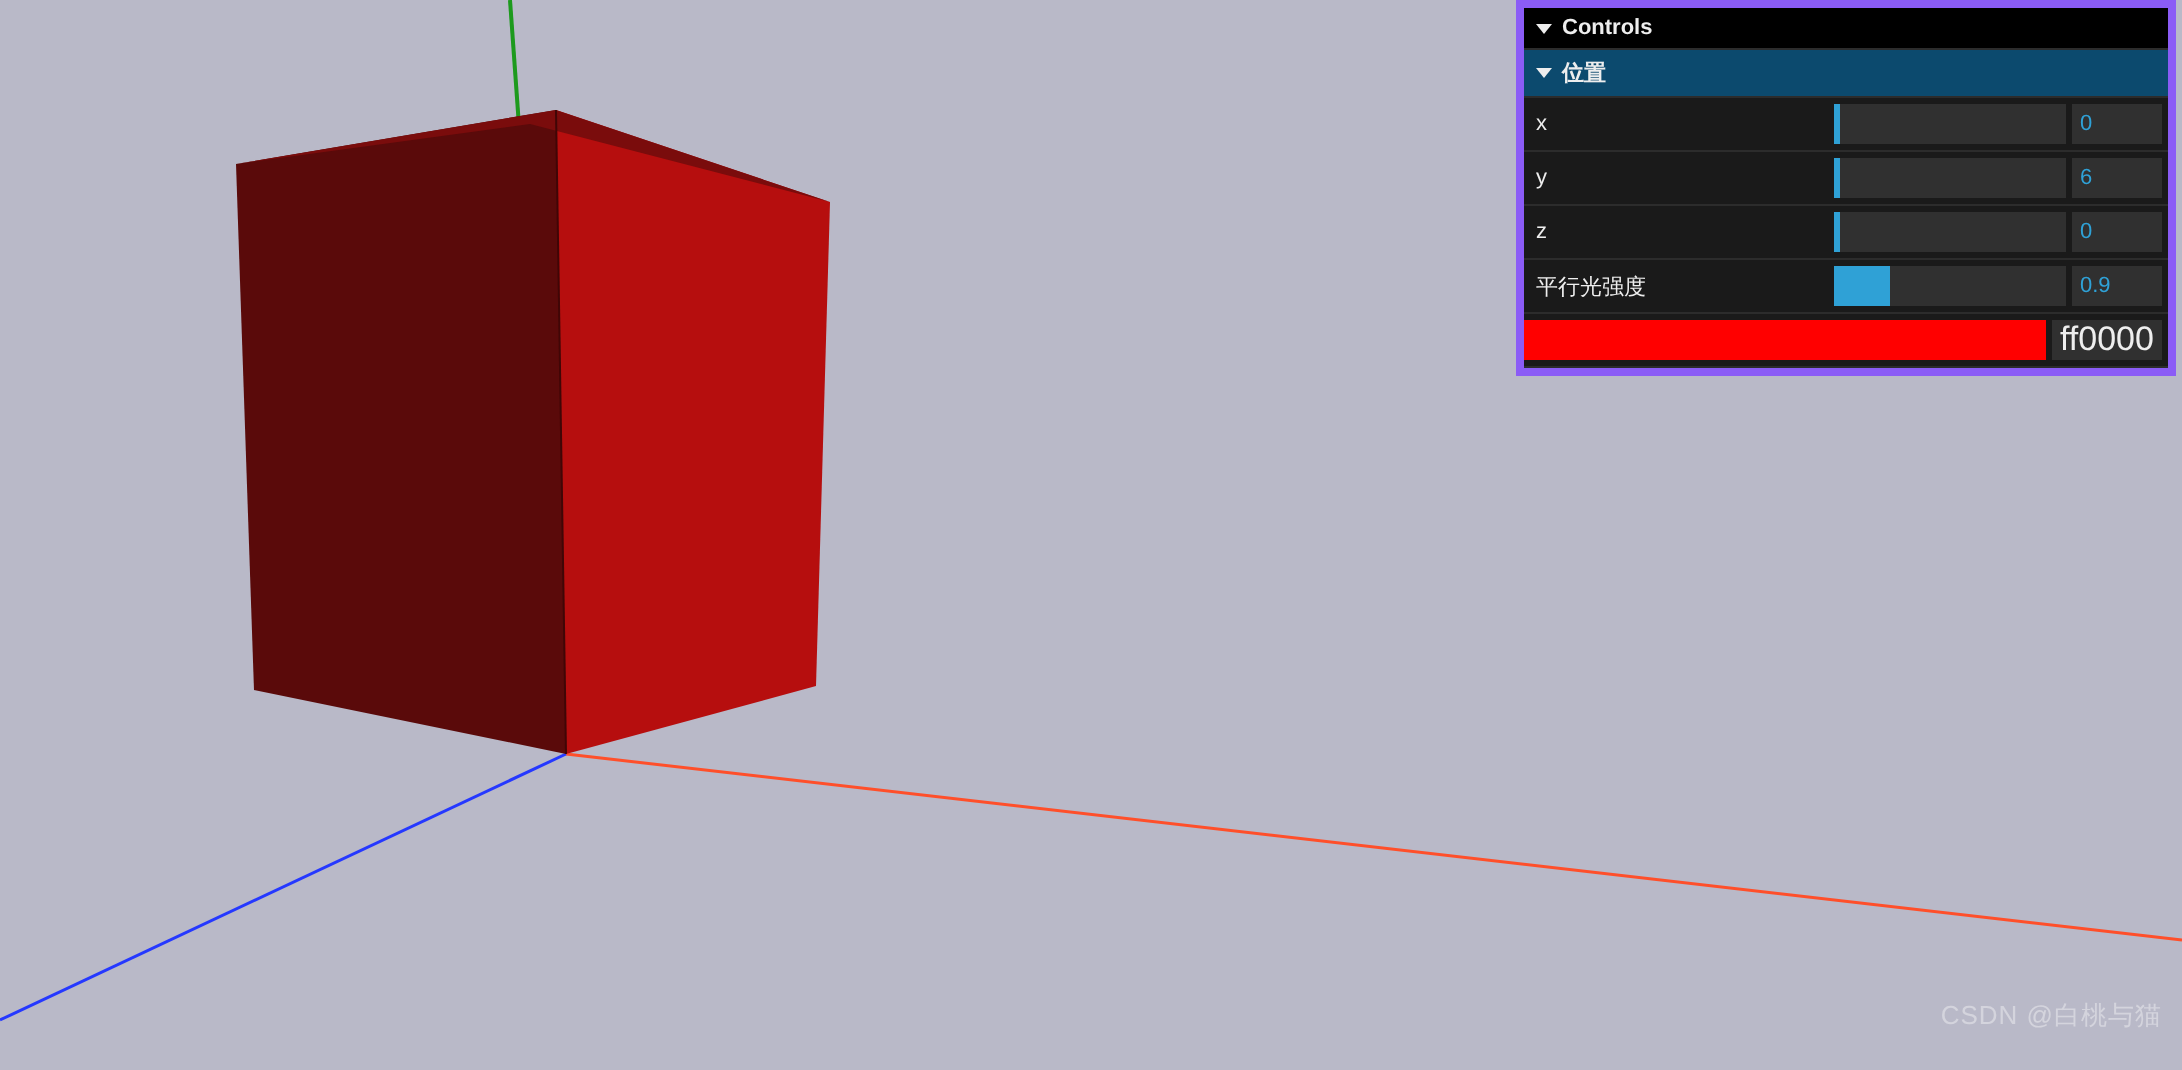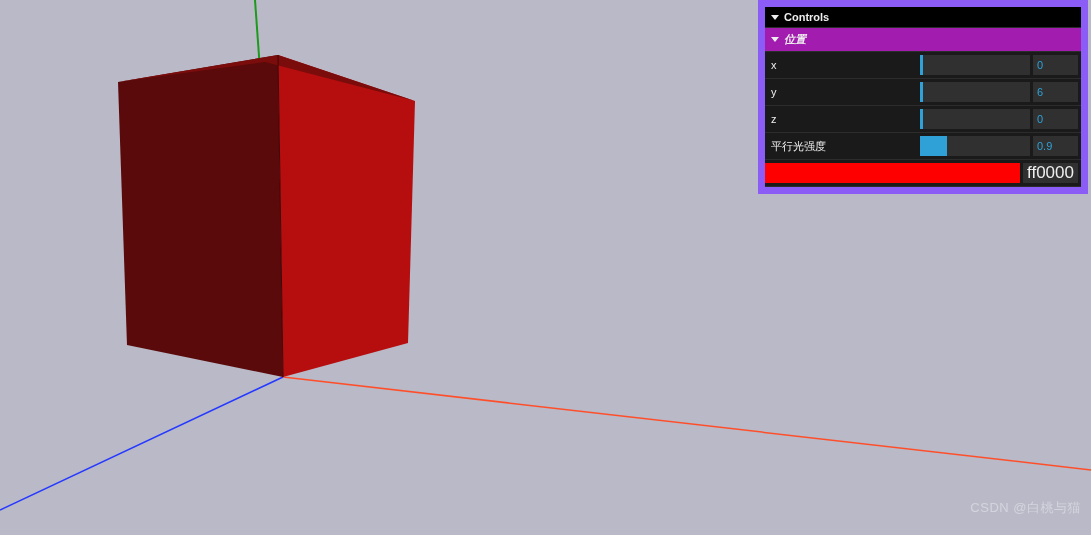--- a/index.html
+++ b/index.html
@@ -20,40 +20,39 @@
       width: 100%;
       height: 100%;
     }
     .gui-panel {
       position: absolute;
       top: 0;
       right: 3px;
       width: 330px;
       background: #1a1a1a;
       color: #eee;
-      border: 7px solid #8b5cf6;
+      border: 4px solid #8b5cf6;
     }
     .gui-title {
       background: #000;
       padding: 4px 6px;
       font-weight: bold;
       display: flex;
       align-items: center;
       gap: 5px;
       border-bottom: 1px solid #2c2c2c;
     }
     .gui-folder-title {
-      background: #a21caf;
+      background: #0c4a6e;
       padding: 4px 6px;
       font-weight: bold;
       display: flex;
       align-items: center;
       gap: 5px;
       border-bottom: 1px solid #2c2c2c;
-      font-style: italic;
     }
     .chevron {
       display: inline-block;
       width: 0;
       height: 0;
       border-left: 4px solid transparent;
       border-right: 4px solid transparent;
       border-top: 5px solid #eee;
     }
     .gui-row {

